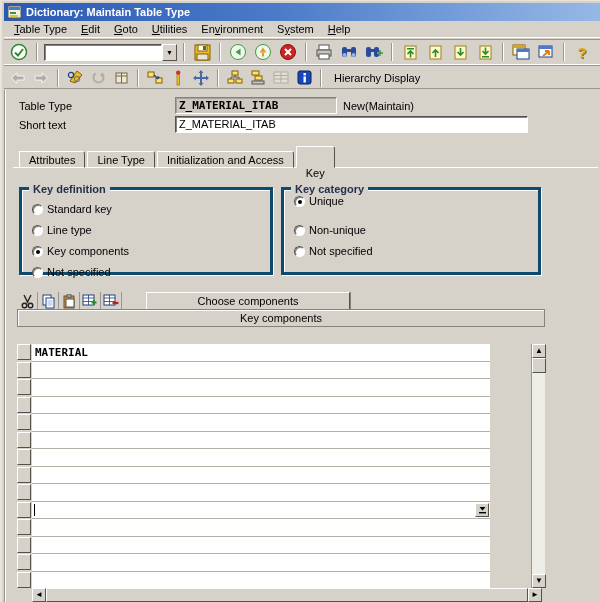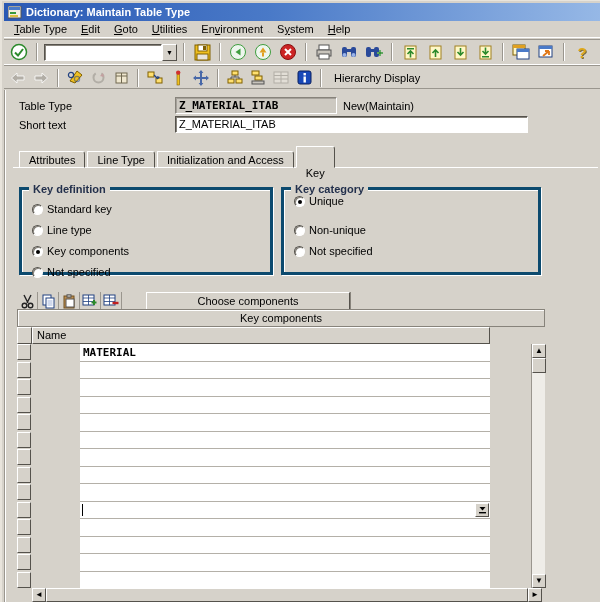--- a/index.html
+++ b/index.html
@@ -141,21 +141,21 @@
   .rows { position:absolute; left:0; top:35px; width:473px; }
   .trow { height:17.5px; display:flex; }
   .rowsel {
     width:14px; height:16px; margin:0 1px 0 0; background:#d6d2ca;
     border-top:1px solid #fff; border-left:1px solid #fff;
     border-bottom:1px solid #55524c; border-right:1px solid #55524c;
   }
   .rowcell {
     flex:1; background:#fff; border-bottom:1px solid #b4b0a8; position:relative;
     font-family:"DejaVu Sans Mono", monospace; font-weight:bold; font-size:11px;
-    padding:2px 0 0 3px; white-space:nowrap; overflow:hidden;margin-left:48px;
+    padding:2px 0 0 3px; white-space:nowrap; overflow:hidden;
   }
   .caret { position:absolute; left:2px; top:2px; width:1px; height:12px; background:#000; }
   .f4btn {
     position:absolute; right:1px; top:1px; width:14px; height:14px; background:#d6d2ca;
     border-top:1px solid #fff; border-left:1px solid #fff;
     border-bottom:1px solid #55524c; border-right:1px solid #55524c;
     display:flex; align-items:center; justify-content:center;
   }
 
   
@@ -491,24 +491,20 @@
             <rect x="1" y="1" width="11" height="10" fill="#fff" stroke="#204080"></rect>
             <path d="M1 4h11M1 7.5h11M6.5 1v10" stroke="#204080" stroke-width="0.8"></path>
             <path d="M9.5 9h6" stroke="#c02020" stroke-width="2.4"></path>
           </svg>
       </span>
       <span class="choosebtn">Choose components</span>
     </div>
 
     <div class="tablectl" style="top:219px">
       <div class="ttitle">Key components</div>
-      <div class="thdr">
-        <span class="selhdr"></span>
-        <span class="namehdr">Name</span>
-      </div>
       <div class="rows">
           <div class="trow">
             <span class="rowsel"></span>
             <span class="rowcell">MATERIAL</span>
           </div>
           <div class="trow">
             <span class="rowsel"></span>
             <span class="rowcell"></span>
           </div>
           <div class="trow">

